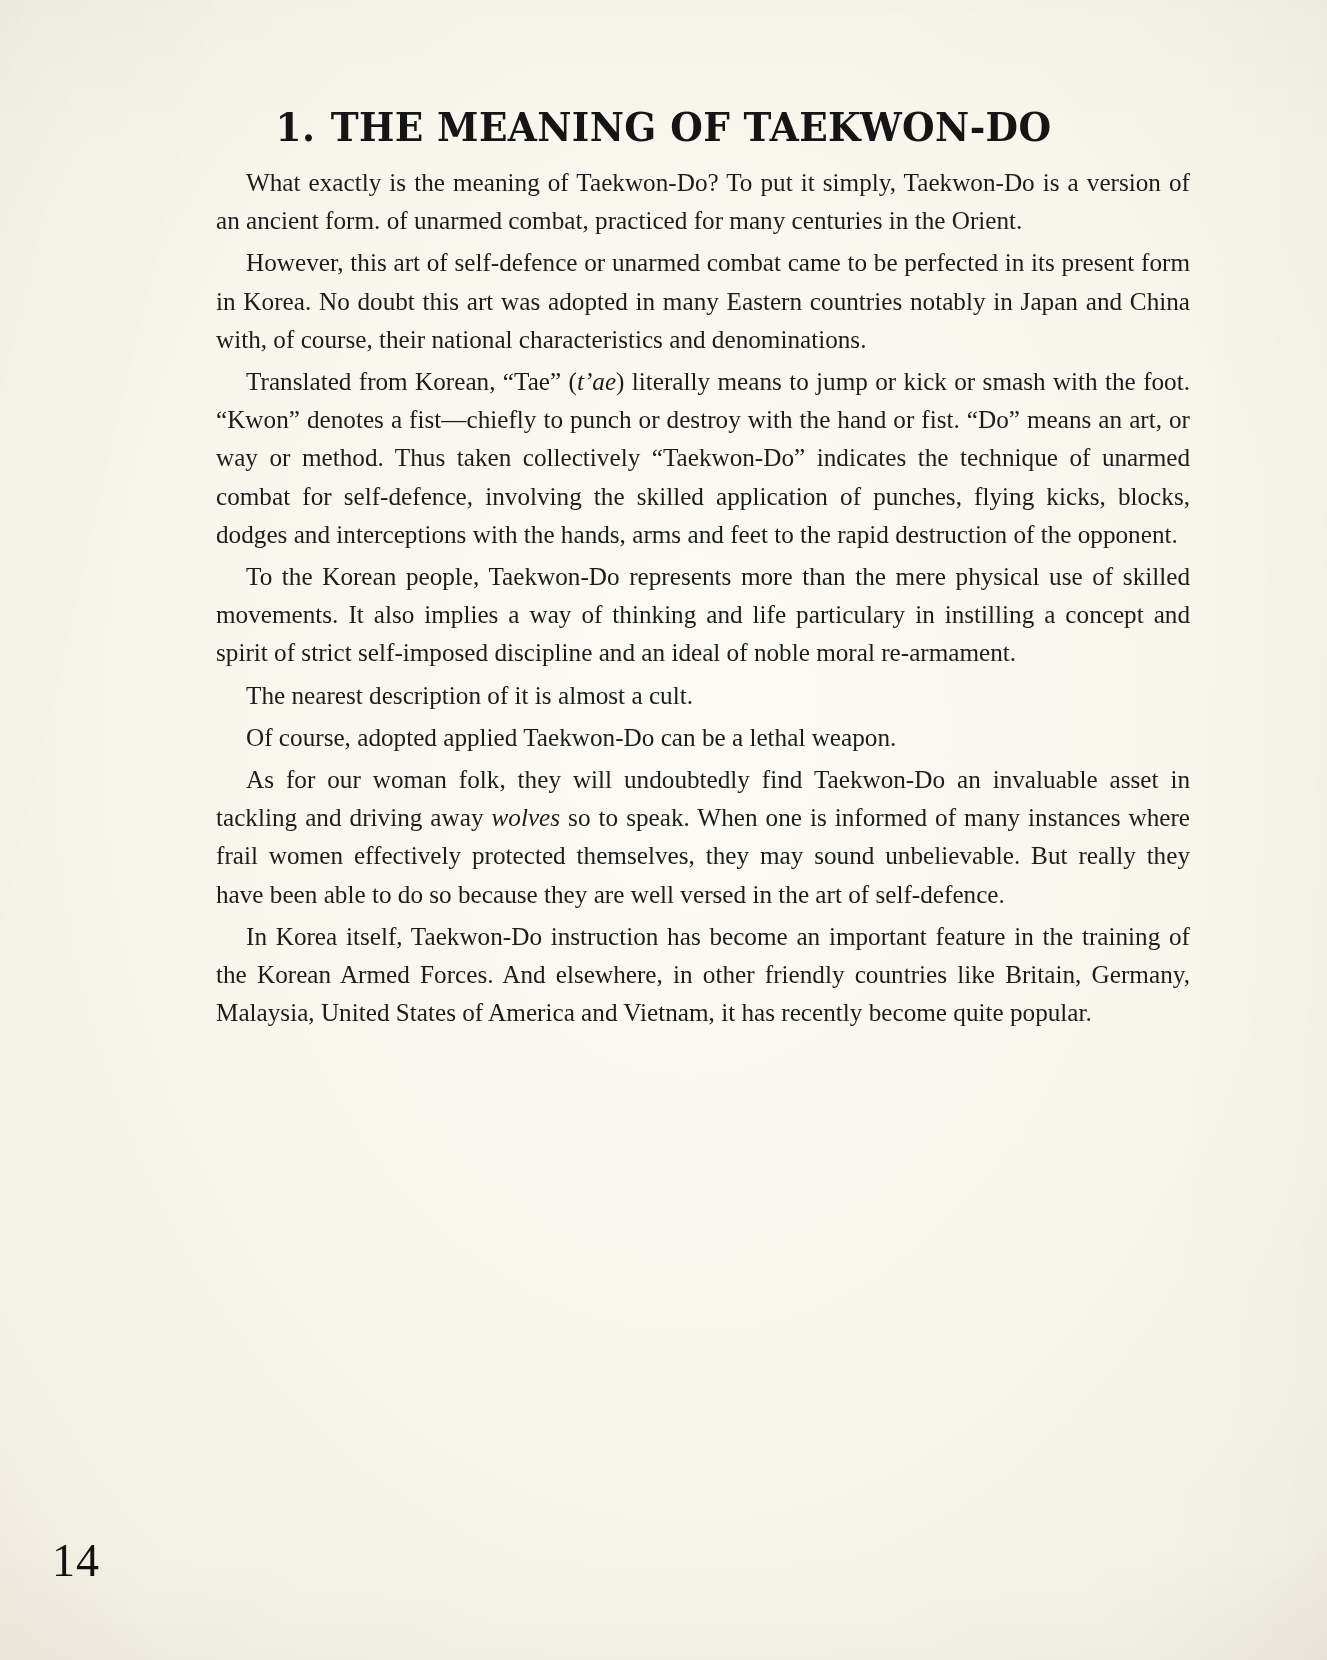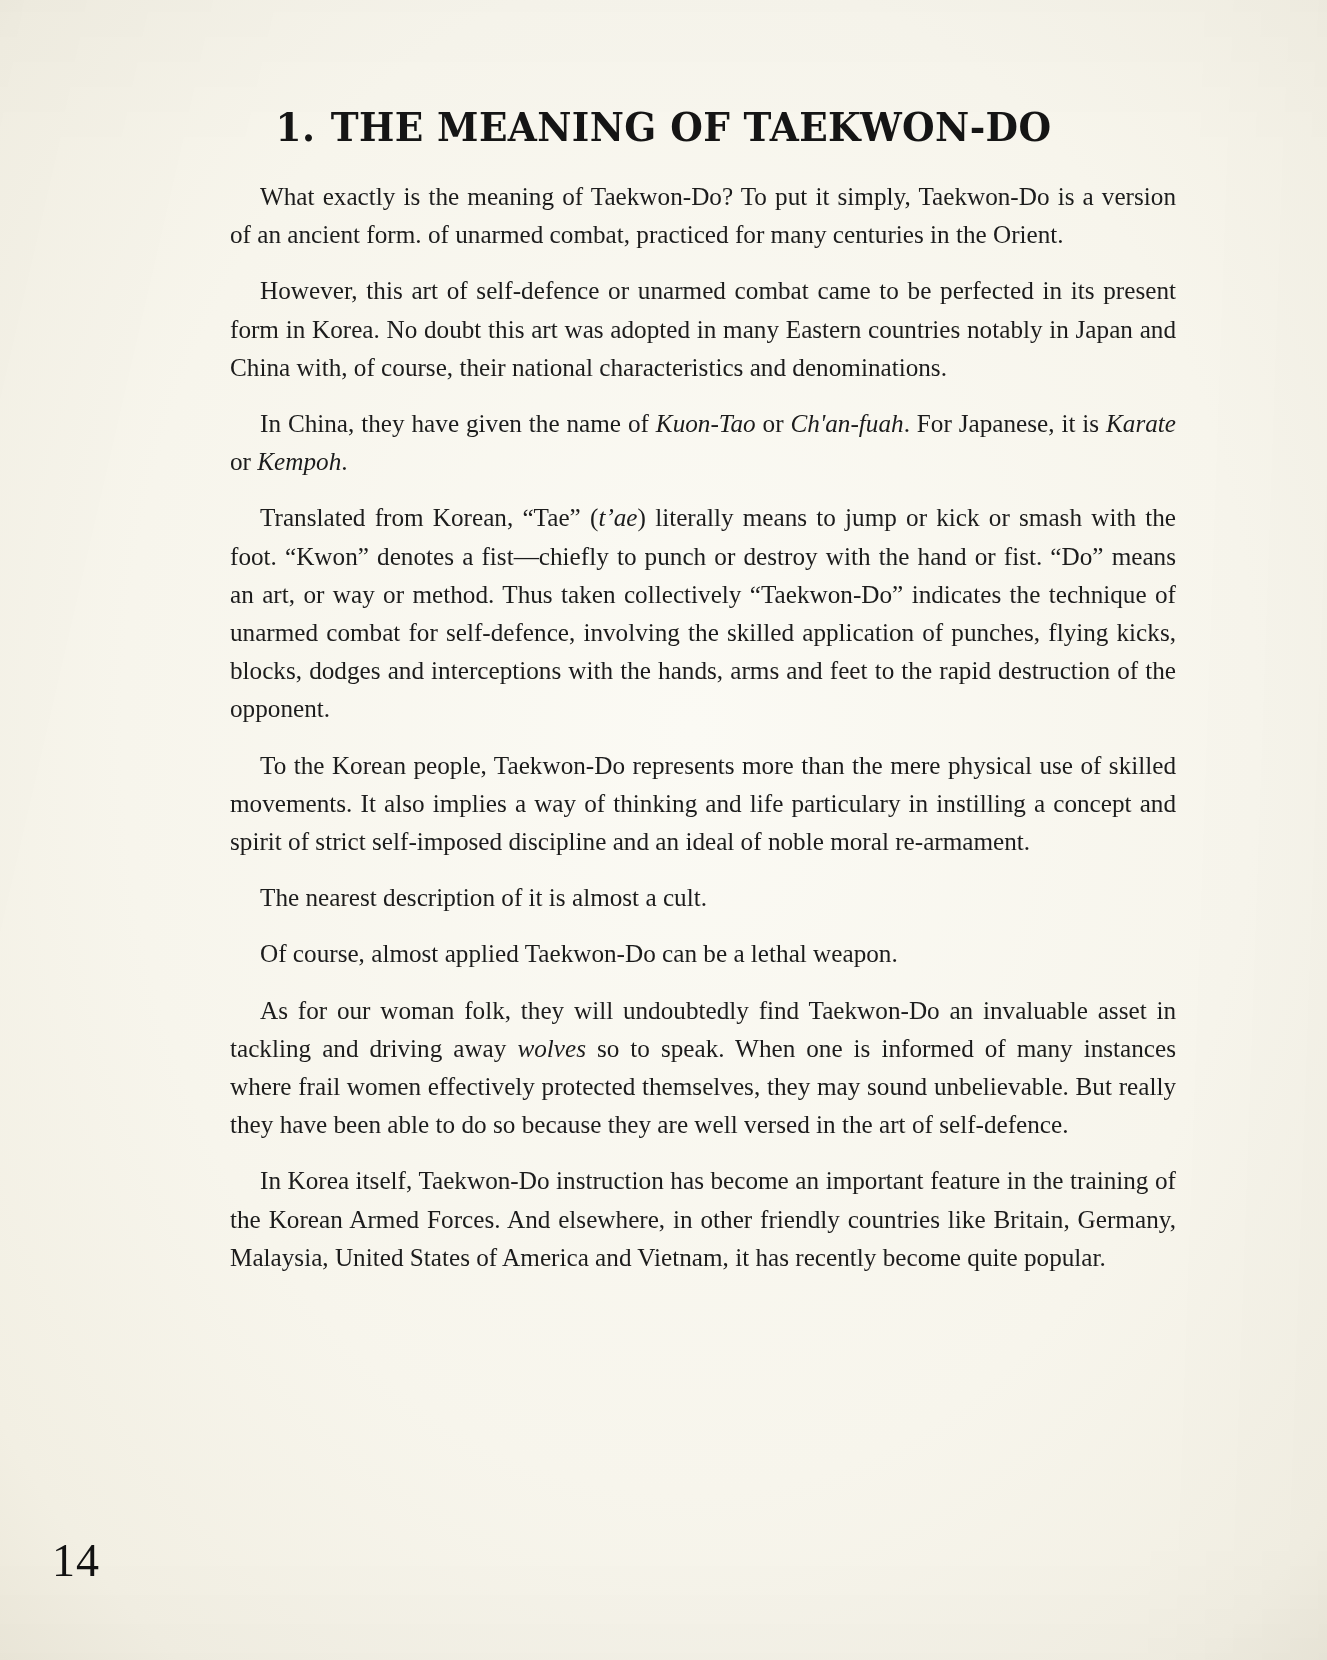--- a/index.html
+++ b/index.html
@@ -59,21 +59,21 @@
   }
 
   .body-col {
     position: absolute;
     left: 212px;
     top: 160px;
     width: 982px;
   }
 
   p.para {
-    margin: 18px;
+    margin: 4px;
     text-align: justify;
     text-justify: inter-word;
     font-size: 25.2px;
     line-height: 38.2px;
     text-indent: 30px;
     color: #1c1c1c;
     -webkit-font-smoothing: antialiased;
   }
   p.para + p.para {
     margin-top: 2px;
@@ -99,25 +99,24 @@
 
 <div class="page">
 
   <h1 class="chapter-title">
     <span class="num">1.</span><span>THE MEANING OF TAEKWON-DO</span>
   </h1>
 
   <div class="body-col">
       <p class="para"><span>What exactly is the meaning of Taekwon-Do? To put it simply, Taekwon-Do is a version of an ancient form. of unarmed combat, practiced for many centuries in the Orient.</span></p>
       <p class="para"><span>However, this art of self-defence or unarmed combat came to be perfected in its present form in Korea. No doubt this art was adopted in many Eastern countries notably in Japan and China with, of course, their national characteristics and denominations.</span></p>
-      <p class="para"><span>In China, they have given the name of </span><i>Kuon-Tao</i><span> or </span><i>Ch'an-fuah</i><span>. For Japanese, it is </span><i>Karate</i><span> or </span><i>Kempoh</i><span>.</span></p>
       <p class="para"><span>Translated from Korean, “Tae” (</span><i>t’ae</i><span>) literally means to jump or kick or smash with the foot. “Kwon” denotes a fist—chiefly to punch or destroy with the hand or fist. “Do” means an art, or way or method. Thus taken collectively “Taekwon-Do” indicates the technique of unarmed combat for self-defence, involving the skilled application of punches, flying kicks, blocks, dodges and interceptions with the hands, arms and feet to the rapid destruction of the opponent.</span></p>
       <p class="para"><span>To the Korean people, Taekwon-Do represents more than the mere physical use of skilled movements. It also implies a way of thinking and life particulary in instilling a concept and spirit of strict self-imposed discipline and an ideal of noble moral re-armament.</span></p>
       <p class="para"><span>The nearest description of it is almost a cult.</span></p>
-      <p class="para"><span>Of course, almost applied Taekwon-Do can be a lethal weapon.</span></p>
+      <p class="para"><span>Of course, adopted applied Taekwon-Do can be a lethal weapon.</span></p>
       <p class="para"><span>As for our woman folk, they will undoubtedly find Taekwon-Do an invaluable asset in tackling and driving away </span><i>wolves</i><span> so to speak. When one is informed of many instances where frail women effectively protected themselves, they may sound unbelievable. But really they have been able to do so because they are well versed in the art of self-defence.</span></p>
       <p class="para"><span>In Korea itself, Taekwon-Do instruction has become an important feature in the training of the Korean Armed Forces. And elsewhere, in other friendly countries like Britain, Germany, Malaysia, United States of America and Vietnam, it has recently become quite popular.</span></p>
     </div>
 
   <div class="page-number">14</div>
 
 </div>
 
 <div class="scan-noise"></div>
 

